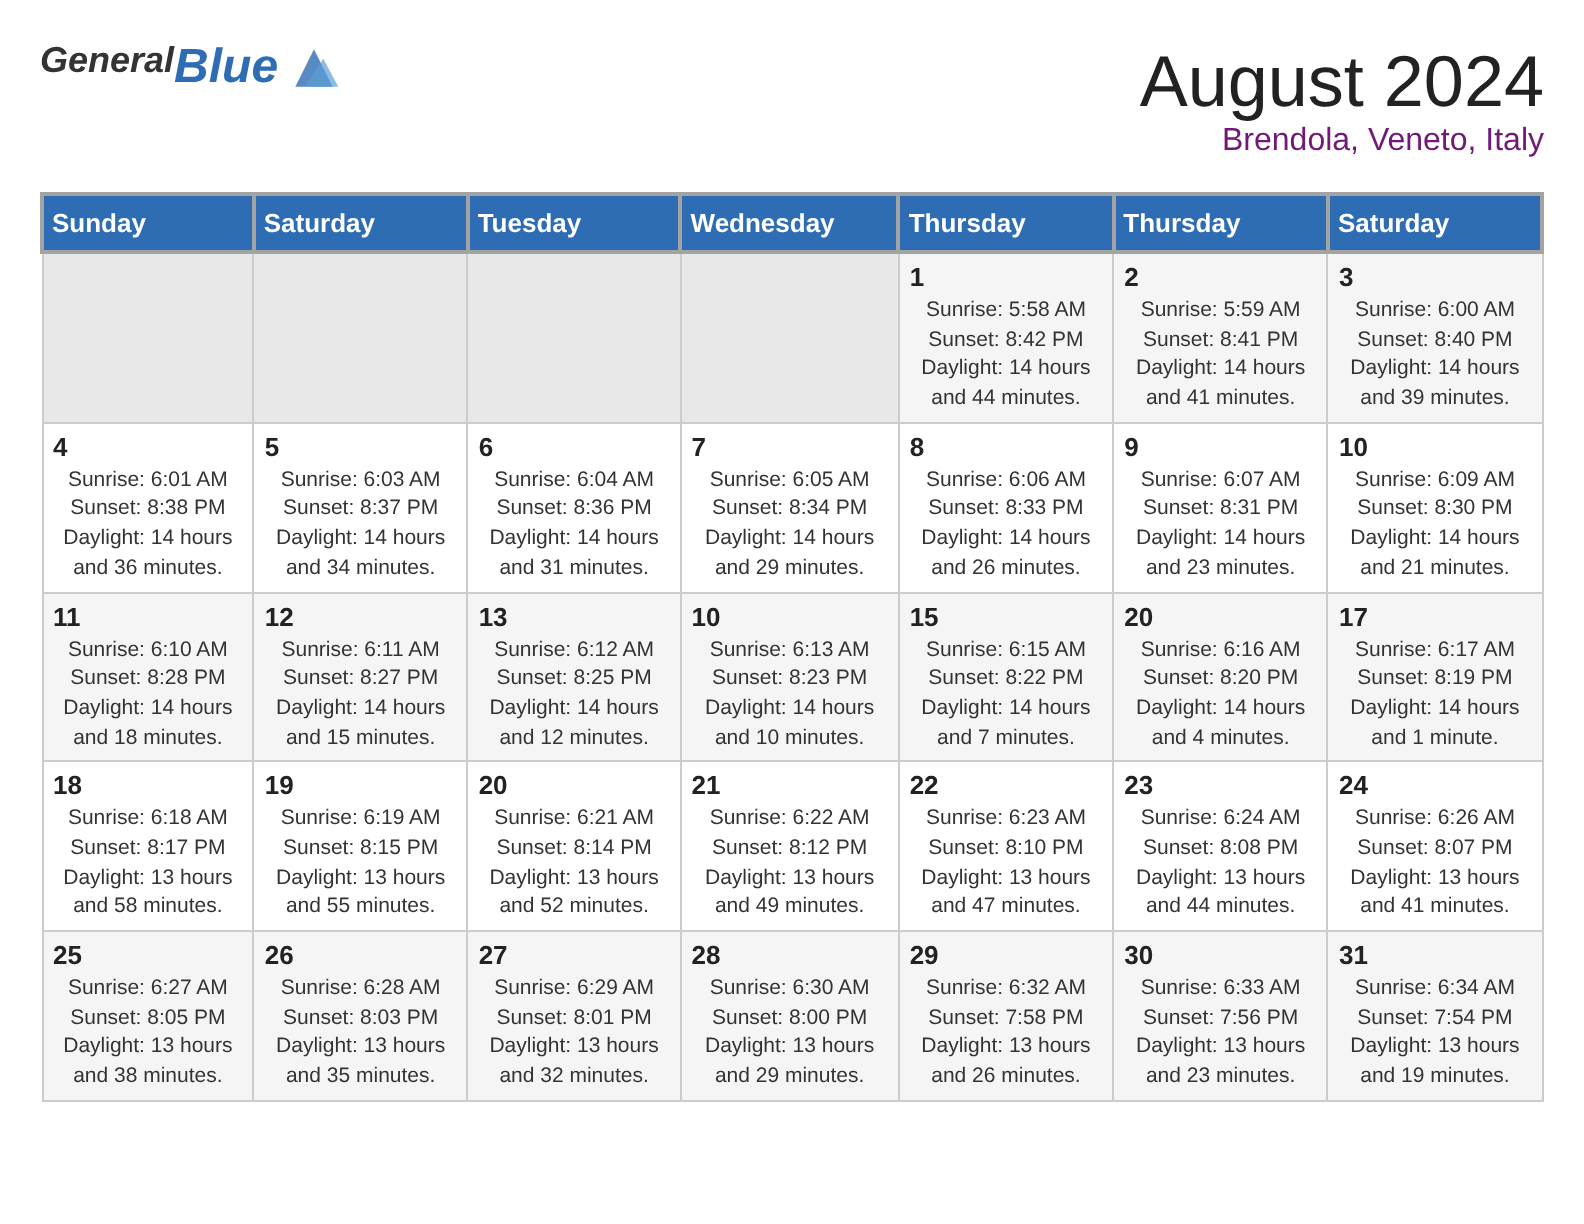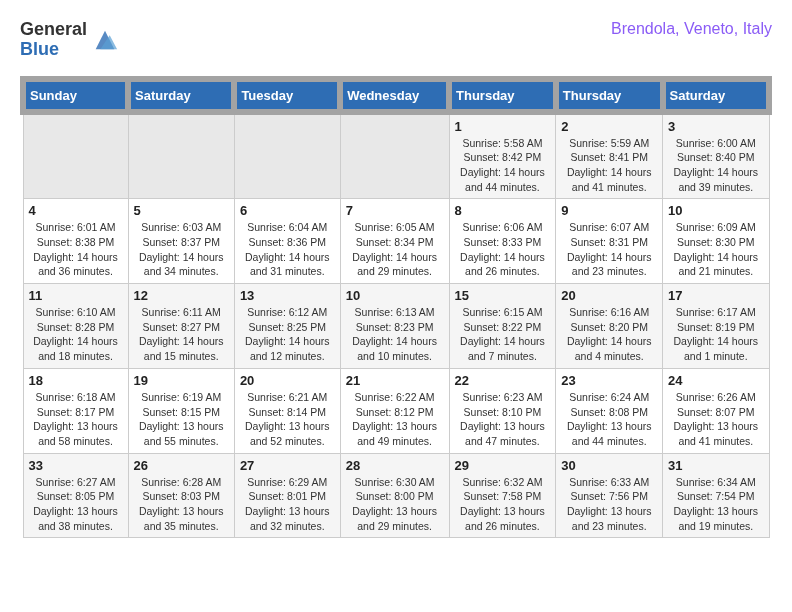--- a/index.html
+++ b/index.html
@@ -15,63 +15,64 @@
       justify-content: space-between;
       align-items: flex-start;
       margin-bottom: 16px;
     }
     .logo {
       display: flex;
       align-items: center;
     }
     .logo-text {
       display: flex;
-      flex-direction: column;
+      flex-direction: row;
       line-height: 1.1;
+      font-style: italic;
     }
     .logo-general {
       font-size: 18px;
       font-weight: bold;
       color: #333;
     }
     .logo-blue {
-      font-size: 18px;
+      font-size: 24px;
       font-weight: bold;
       color: #2e6db4;
     }
     .logo-icon {
       width: 28px;
       height: 28px;
       margin-left: 4px;
     }
     .title-section {
       text-align: right;
     }
     .month-title {
       font-size: 36px;
       font-weight: normal;
       color: #222;
     }
     .subtitle {
       font-size: 16px;
-      color: #8b5cf6;
+      color: #701a75;
     }
     table {
       width: 100%;
       border-collapse: collapse;
       font-size: 11px;
     }
     thead tr th {
       background-color: #2e6db4;
       color: #fff;
       padding: 6px 4px;
       text-align: left;
       font-size: 13px;
       font-weight: bold;
-      border: 6px solid #a3a3a3;
+      border: 2px solid #a3a3a3;
     }
     tbody tr td {
       border: 1px solid #ccc;
       vertical-align: top;
       padding: 4px 5px;
       width: 113px;
       min-height: 80px;
       background: #fff;
     }
     tbody tr:nth-child(odd) td {
@@ -108,20 +109,21 @@
     <div class="logo-text">
       <span class="logo-general">General</span>
       <span class="logo-blue">Blue</span>
     </div>
     <svg class="logo-icon" viewBox="0 0 30 30" xmlns="http://www.w3.org/2000/svg">
       <polygon points="5,25 15,5 25,25" fill="#2e6db4" opacity="0.8"></polygon>
       <polygon points="10,25 20,10 28,25" fill="#5a9fd4" opacity="0.7"></polygon>
     </svg>
   </div>
   <div class="title-section">
+    <div class="month-title">August 2024</div>
     <div class="subtitle">Brendola, Veneto, Italy</div>
   </div>
 </div>
 
 <table>
   <thead>
     <tr>
     <th>Sunday</th>
         <th>Saturday</th>
         <th>Tuesday</th>
@@ -235,21 +237,21 @@
           <span class="day-number">23</span>
           <div class="day-info">Sunrise: 6:24 AM<br>Sunset: 8:08 PM<br>Daylight: 13 hours and 44 minutes.</div>
         </td>
         <td>
           <span class="day-number">24</span>
           <div class="day-info">Sunrise: 6:26 AM<br>Sunset: 8:07 PM<br>Daylight: 13 hours and 41 minutes.</div>
         </td>
       </tr>
       <tr>
         <td>
-          <span class="day-number">33</span>
+          <span class="day-number">25</span>
           <div class="day-info">Sunrise: 6:27 AM<br>Sunset: 8:05 PM<br>Daylight: 13 hours and 38 minutes.</div>
         </td>
         <td>
           <span class="day-number">26</span>
           <div class="day-info">Sunrise: 6:28 AM<br>Sunset: 8:03 PM<br>Daylight: 13 hours and 35 minutes.</div>
         </td>
         <td>
           <span class="day-number">27</span>
           <div class="day-info">Sunrise: 6:29 AM<br>Sunset: 8:01 PM<br>Daylight: 13 hours and 32 minutes.</div>
         </td>

